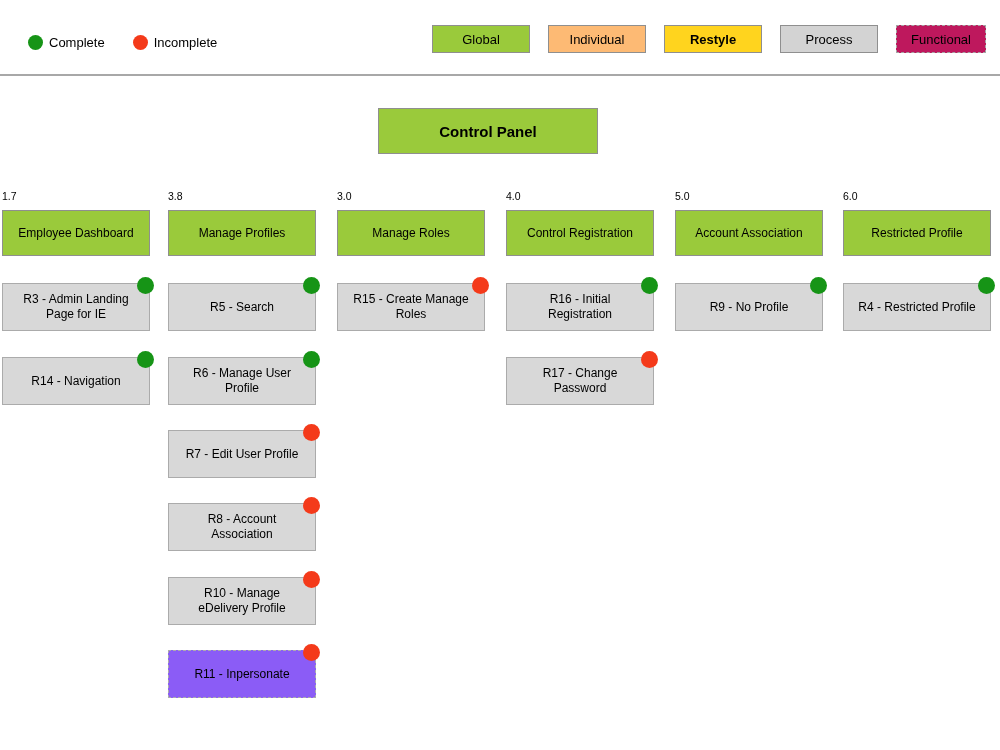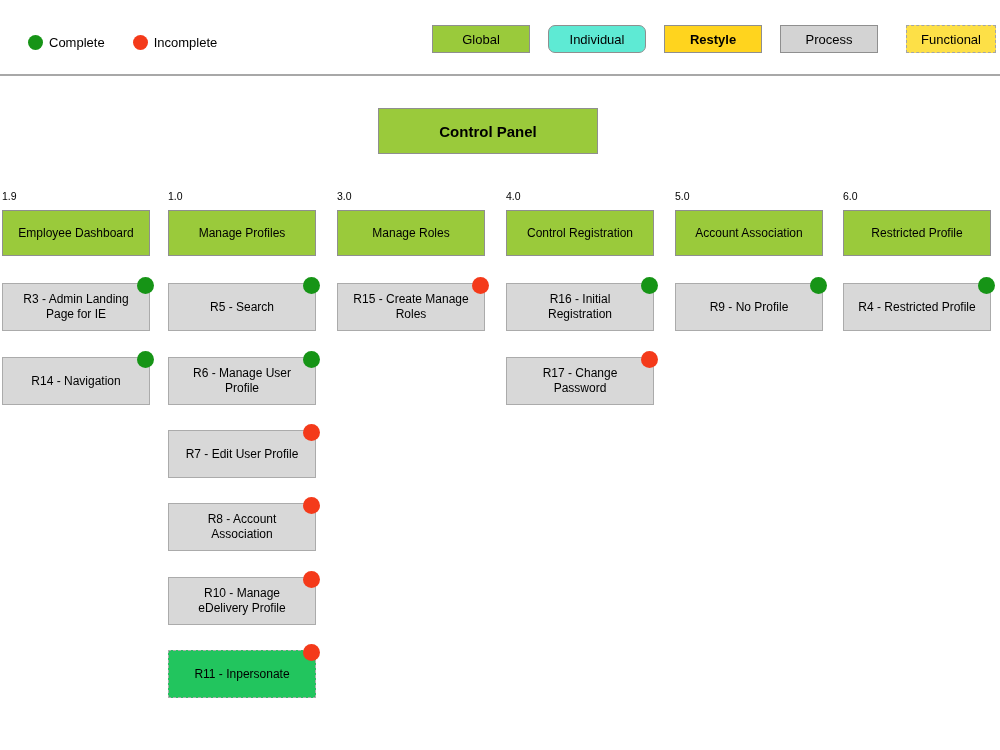--- a/index.html
+++ b/index.html
@@ -47,64 +47,64 @@
     display:flex;align-items:center;justify-content:center;text-align:center;
     font-size:12px;padding:12px 6px;
   }
 
   .node{
     position:absolute;left:0;width:148px;height:48px;box-sizing:border-box;
     background:#d8d8d8;border:1px solid #ababab;
     display:flex;align-items:center;justify-content:center;text-align:center;
     font-size:12px;line-height:1.22;padding:0 12px;
   }
-  .node.functional{background:#22c55e;border:1px dashed #ababab;}
+  .node.functional{background:#8b5cf6;border:1px dashed #ababab;}
   .node .dot{position:absolute;top:-7px;right:-5px;width:17px;height:17px;}
 
   .row-0{top:93px;}.row-1{top:167px;}.row-2{top:240px;}
   .row-3{top:313px;}.row-4{top:387px;}.row-5{top:460px;}
 </style>
 </head>
 <body>
 
 <div class="topbar">
   <div class="legend">
     <span class="dot complete"></span>
     <span class="legend-label">Complete</span>
     <span class="dot incomplete"></span>
     <span class="legend-label">Incomplete</span>
   </div>
 
   <div class="chips">
     <div class="chip" style="background: rgb(154, 202, 59);">Global</div>
-    <div class="chip" style="background: #5eead4; border-radius: 7px;">Individual</div>
+    <div class="chip" style="background: #fdba74;">Individual</div>
     <div class="chip" style="background: rgb(255, 212, 30); font-weight: bold;">Restyle</div>
     <div class="chip" style="background: rgb(211, 211, 211);">Process</div>
-    <div class="chip functional-chip" style="background: #fde047; margin-left: 10px;">Functional</div>
+    <div class="chip functional-chip" style="background: #be185d;">Functional</div>
   </div>
 </div>
 <div class="divider"></div>
 
 <div class="root-node">Control Panel</div>
 
 <div class="column col-0">
-  <div class="col-number">1.9</div>
+  <div class="col-number">1.7</div>
   <div class="col-header">Employee Dashboard</div>
   <div class="node row-0">
     <span class="dot complete"></span>
     <span>R3 - Admin Landing Page for IE</span>
   </div>
   <div class="node row-1">
     <span class="dot complete"></span>
     <span>R14 - Navigation</span>
   </div>
 </div>
 
 <div class="column col-1">
-  <div class="col-number">1.0</div>
+  <div class="col-number">3.8</div>
   <div class="col-header">Manage Profiles</div>
   <div class="node row-0">
     <span class="dot complete"></span>
     <span>R5 - Search</span>
   </div>
   <div class="node row-1">
     <span class="dot complete"></span>
     <span>R6 - Manage User Profile</span>
   </div>
   <div class="node row-2">

